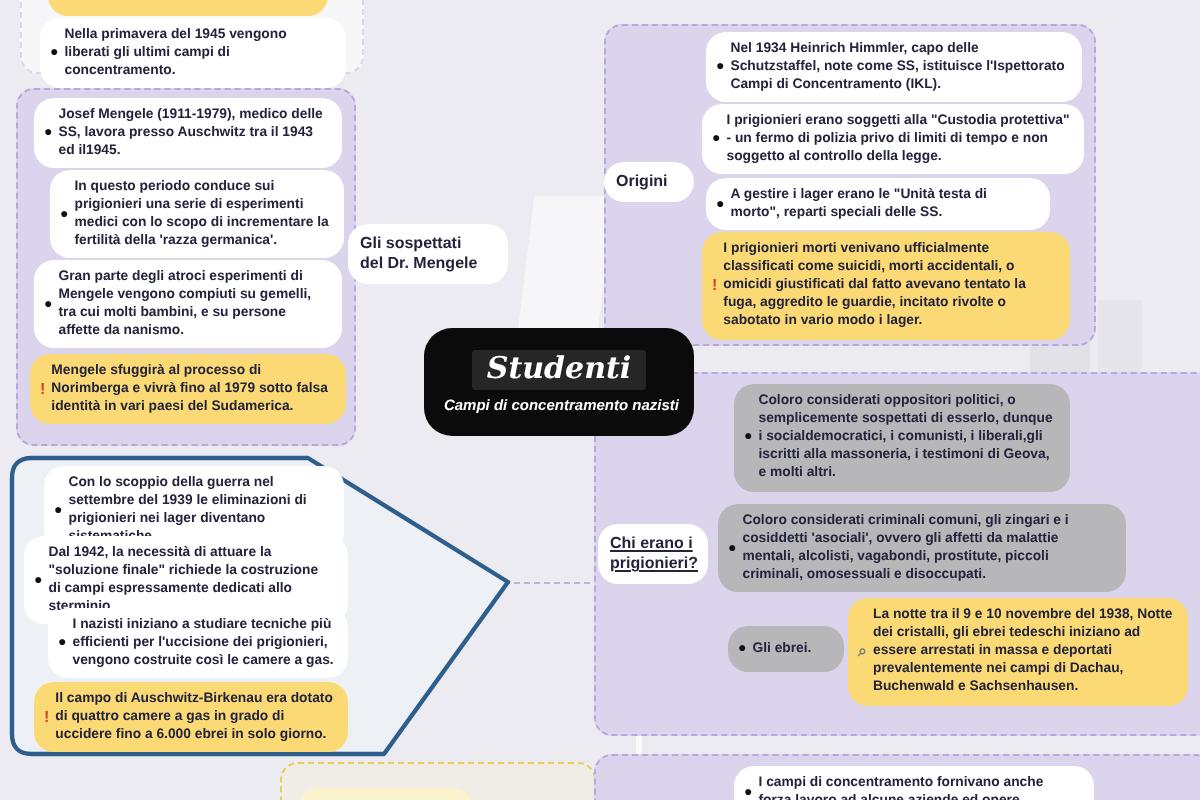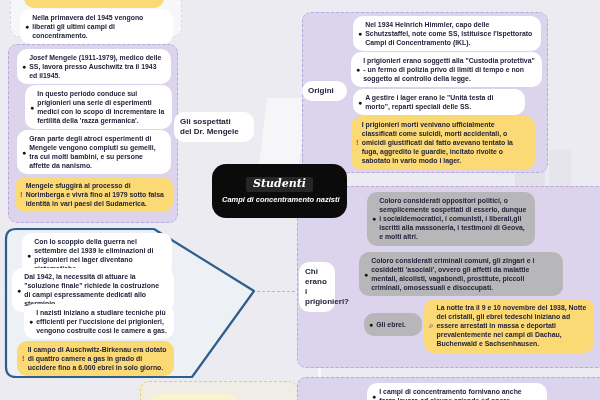--- a/index.html
+++ b/index.html
@@ -36,21 +36,21 @@
     white-space:pre-line;box-sizing:border-box;
   }
   
   .center-node{
     position:absolute;z-index:4;left:212px;top:164px;width:135px;height:54px;
     background:#0B0B0B;border-radius:14px;display:flex;flex-direction:column;
     align-items:center;justify-content:center;gap:3px;
   }
   .logo-box{
     background:#262626;color:#fff;padding:0px 7px 2px 7px;border-radius:2px;
-    font-family:"DejaVu Serif",serif;font-style:italic;font-weight:bold;font-size:11px;
+    font-family:"DejaVu Serif",serif;font-style:italic;font-weight:bold;font-size:15px;
   }
   .center-sub{
     color:#fff;font-size:7.5px;font-weight:bold;font-style:italic;
     text-align:right;width:120px;line-height:1.3em;
   }
   .dash-line{position:absolute;z-index:0;border-top:1.5px dashed #BBB4D2;}
 </style>
 </head>
 <body>
 
@@ -124,21 +124,21 @@
     <span class="txt">Coloro considerati criminali comuni, gli zingari e i cosiddetti 'asociali', ovvero gli affetti da malattie mentali, alcolisti, vagabondi, prostitute, piccoli criminali, omosessuali e disoccupati.</span>
   </div>
   <div class="bubble gray" style="left:364px;top:313px;width:58px;height:23px;">
     <span class="mk mk-dot">●</span>
     <span class="txt">Gli ebrei.</span>
   </div>
   <div class="bubble yellow" style="left:424px;top:299px;width:170px;">
     <span class="mk mk-zoom">⌕</span>
     <span class="txt">La notte tra il 9 e 10 novembre del 1938, Notte dei cristalli, gli ebrei tedeschi iniziano ad essere arrestati in massa e deportati prevalentemente nei campi di Dachau, Buchenwald e Sachsenhausen.</span>
   </div>
-  <div class="node-label" style="left:299px;top:262px;width:36px;">Chi erano i
+  <div class="node-label" style="left:299px;top:262px;width:55px;text-decoration:underline;">Chi erano i
 prigionieri?</div>
 
   <svg class="solution-shape" width="254" height="154" viewBox="0 0 254 154" style="left:4px;top:227px;">
     <path d="M12 2 H150 L250 64 L188 150 H12 Q2 150 2 140 V12 Q2 2 12 2 Z" fill="#EDF0F5" stroke="#2E5E8C" stroke-width="2.2" stroke-linejoin="round"></path>
   </svg>
   <div class="bubble" style="left:22px;top:233px;width:150px;">
     <span class="mk mk-dot">●</span>
     <span class="txt">Con lo scoppio della guerra nel settembre del 1939 le eliminazioni di prigionieri nei lager diventano sistematiche.</span>
   </div>
   <div class="bubble" style="left:12px;top:268px;width:162px;">

